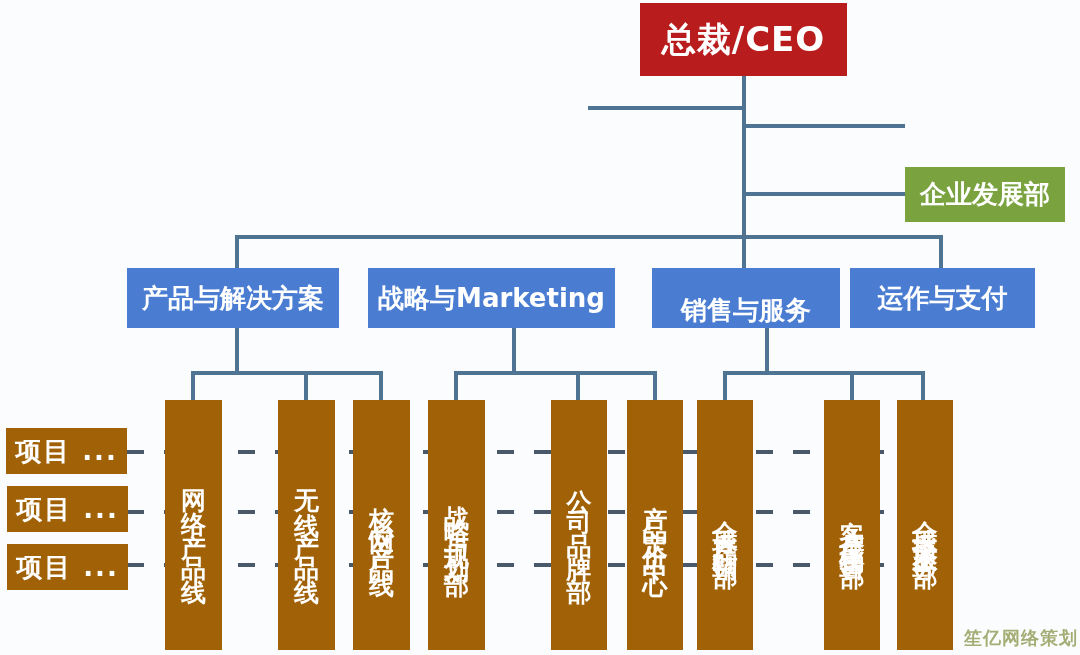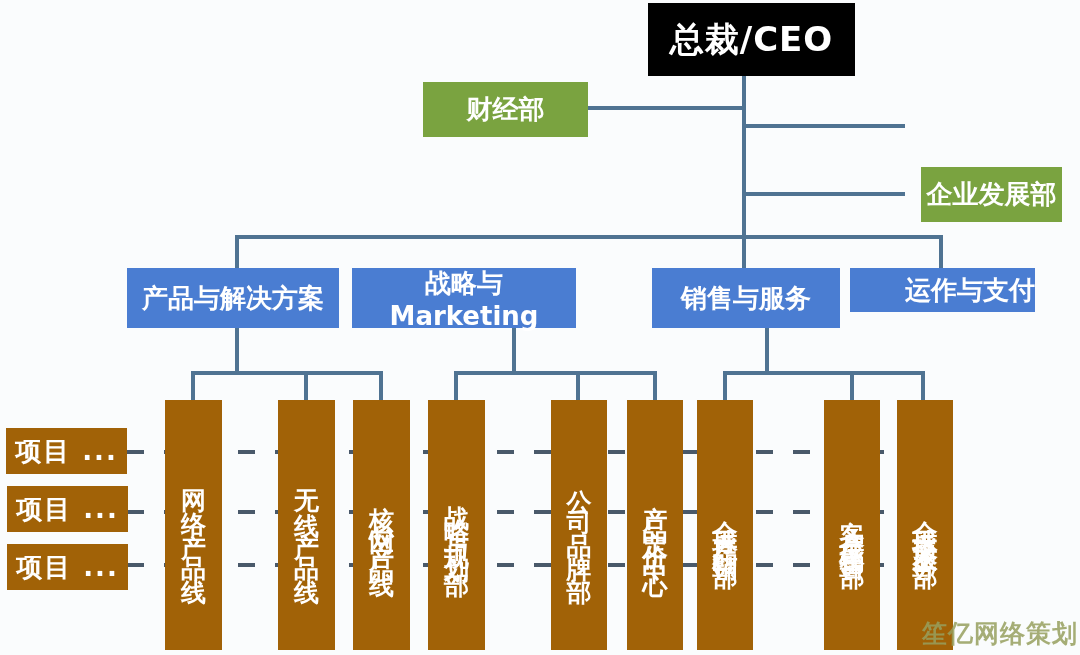--- a/index.html
+++ b/index.html
@@ -6,21 +6,21 @@
   .stage{
     position:relative;width:1080px;height:655px;overflow:hidden;
     background:#fafcfd;
     font-family:"DejaVu Sans","Liberation Sans",sans-serif;
   }
   .box{
     position:absolute;display:flex;align-items:center;justify-content:center;
     color:#ffffff;font-weight:bold;text-align:center;box-sizing:border-box;
     z-index:3;
   }
-  .red{background:#000000;margin-left:8px;}
+  .red{background:#b91c1c;}
   .green{background:#7aa340;}
   .blue{background:#4a7dd2;}
   .teal{background:#a16207;}
   .ceo{font-size:34px;letter-spacing:1px;}
   .lv1{font-size:26px;}
   .lv2{font-size:26px;}
   .proj{font-size:26px;letter-spacing:2px;}
   .col{z-index:3;}
   .col .vtext{
     writing-mode:vertical-rl;text-orientation:upright;
@@ -31,21 +31,21 @@
   .ls7{letter-spacing:7px;}
   .hline,.vline{position:absolute;background:#4f7392;z-index:1;}
   .hline{height:4px;}
   .vline{width:4px;}
   .dash{
     position:absolute;height:4px;z-index:2;
     background:repeating-linear-gradient(90deg,#49596a 0 17px,transparent 17px 37px);
   }
   .watermark{
     position:absolute;right:2px;bottom:5px;z-index:4;
-    font-size:25px;font-weight:bold;color:#97a05f;opacity:0.85;
+    font-size:18px;font-weight:bold;color:#97a05f;opacity:0.85;
     letter-spacing:1px;
     text-align:center;
   }
 </style>
 </head>
 <body>
 
 <div class="stage">
 
   <div class="vline" style="left:742px;top:76px;height:192px;"></div>
@@ -75,37 +75,34 @@
   <div class="vline" style="left:921px;top:371px;height:30px;"></div>
 
   <div class="dash" style="left:127px;top:450px;width:795px;"></div>
   <div class="dash" style="left:127px;top:510px;width:795px;"></div>
   <div class="dash" style="left:127px;top:563px;width:795px;"></div>
 
   <div class="box red ceo" style="left:640px;top:3px;width:207px;height:73px;">
     <span>总裁/CEO</span>
   </div>
 
-  <div class="box green lv1" style="left:423px;top:82px;width:165px;height:55px;">
-    <span>财经部</span>
-  </div>
-  <div class="box green lv1" style="left:905px;top:167px;width:141px;height:55px;margin-left:16px;">
+  <div class="box green lv1" style="left:905px;top:167px;width:160px;height:55px;">
     <span>企业发展部</span>
   </div>
 
   <div class="box blue lv2" style="left:127px;top:268px;width:212px;height:60px;">
     <span>产品与解决方案</span>
   </div>
-  <div class="box blue lv2" style="left:352px;top:268px;width:224px;height:60px;">
+  <div class="box blue lv2" style="left:368px;top:268px;width:247px;height:60px;">
     <span>战略与Marketing</span>
   </div>
-  <div class="box blue lv2" style="left:652px;top:268px;width:188px;height:60px;">
+  <div class="box blue lv2" style="left:652px;top:268px;width:188px;height:60px;align-items:flex-end;">
     <span>销售与服务</span>
   </div>
-  <div class="box blue lv2" style="left:850px;top:268px;width:185px;height:44px;justify-content:flex-end;">
+  <div class="box blue lv2" style="left:850px;top:268px;width:185px;height:60px;">
     <span>运作与支付</span>
   </div>
 
   <div class="box teal col" style="left:165px;top:400px;width:57px;height:250px;">
     <span class="vtext ls5">网络产品线</span>
   </div>
   <div class="box teal col" style="left:278px;top:400px;width:57px;height:250px;">
     <span class="vtext ls5">无线产品线</span>
   </div>
   <div class="box teal col" style="left:353px;top:400px;width:57px;height:250px;">

